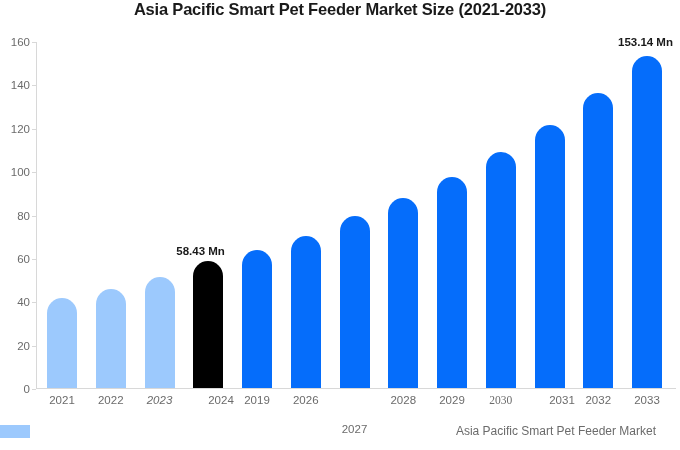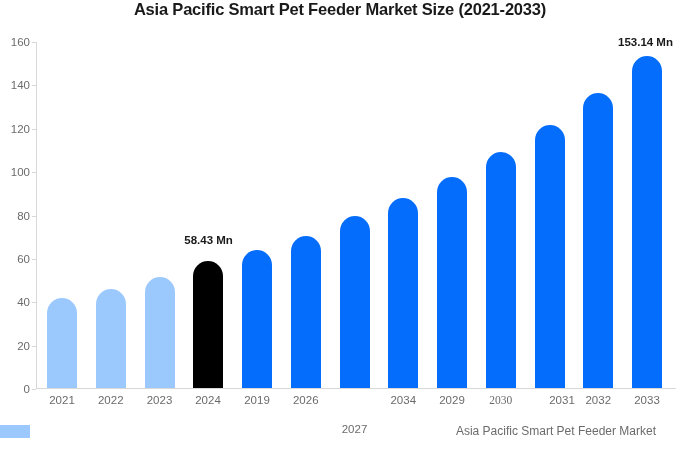--- a/index.html
+++ b/index.html
@@ -155,34 +155,34 @@
         <div class="bar" title="2028: 87.8" style="left: 352.25px; height: 190.416px; background: rgb(5, 109, 251);"></div>
         <div class="bar" title="2029: 97.4" style="left: 401px; height: 211.236px; background: rgb(5, 109, 251);"></div>
         <div class="bar" title="2030: 109" style="left: 449.75px; height: 236.394px; background: rgb(5, 109, 251);"></div>
         <div class="bar" title="2031: 121.5" style="left: 498.5px; height: 263.503px; background: rgb(5, 109, 251);"></div>
         <div class="bar" title="2032: 135.8" style="left: 547.25px; height: 294.516px; background: rgb(5, 109, 251);"></div>
         <div class="bar" title="2033: 153.14" style="left: 596px; height: 332.122px; background: rgb(5, 109, 251);"></div>
       </div>
     <div id="x-ticks">
         <div class="x-tick-label" style="left: -4px;">2021</div>
         <div class="x-tick-label" style="left: 44.75px;">2022</div>
-        <div class="x-tick-label" style="left: 93.5px;">2023</div>
-        <div class="x-tick-label" style="left: 142px;">2024</div>
+        <div class="x-tick-label" style="left: 93.5px; font-style: italic;">2023</div>
+        <div class="x-tick-label" style="left: 155px;">2024</div>
         <div class="x-tick-label" style="left: 191px;">2019</div>
         <div class="x-tick-label" style="left: 239.75px;">2026</div>
         <div class="x-tick-label" style="left: 288.5px; margin-top: 29px;">2027</div>
-        <div class="x-tick-label" style="left: 337.25px;">2034</div>
+        <div class="x-tick-label" style="left: 337.25px;">2028</div>
         <div class="x-tick-label" style="left: 386px;">2029</div>
         <div class="x-tick-label" style="left: 434.75px; font-family: Liberation Serif, serif;">2030</div>
         <div class="x-tick-label" style="left: 496px;">2031</div>
         <div class="x-tick-label" style="left: 532.25px;">2032</div>
         <div class="x-tick-label" style="left: 581px;">2033</div>
       </div>
     <div id="value-labels">
-        <div class="value-label" style="top: 192px; left: 140.25px; margin-left: 8px;">58.43 Mn</div>
+        <div class="value-label" style="top: 203px; left: 140.25px;">58.43 Mn</div>
         <div class="value-label" style="top: -6.12237px; left: 582px;">153.14 Mn</div>
       </div>
   </div>
 
   <div id="legend">
     <span id="legend-swatch" style="background: rgb(156, 201, 253);"></span>
     <span id="legend-label">Asia Pacific Smart Pet Feeder Market</span>
   </div>
 
 </div>

